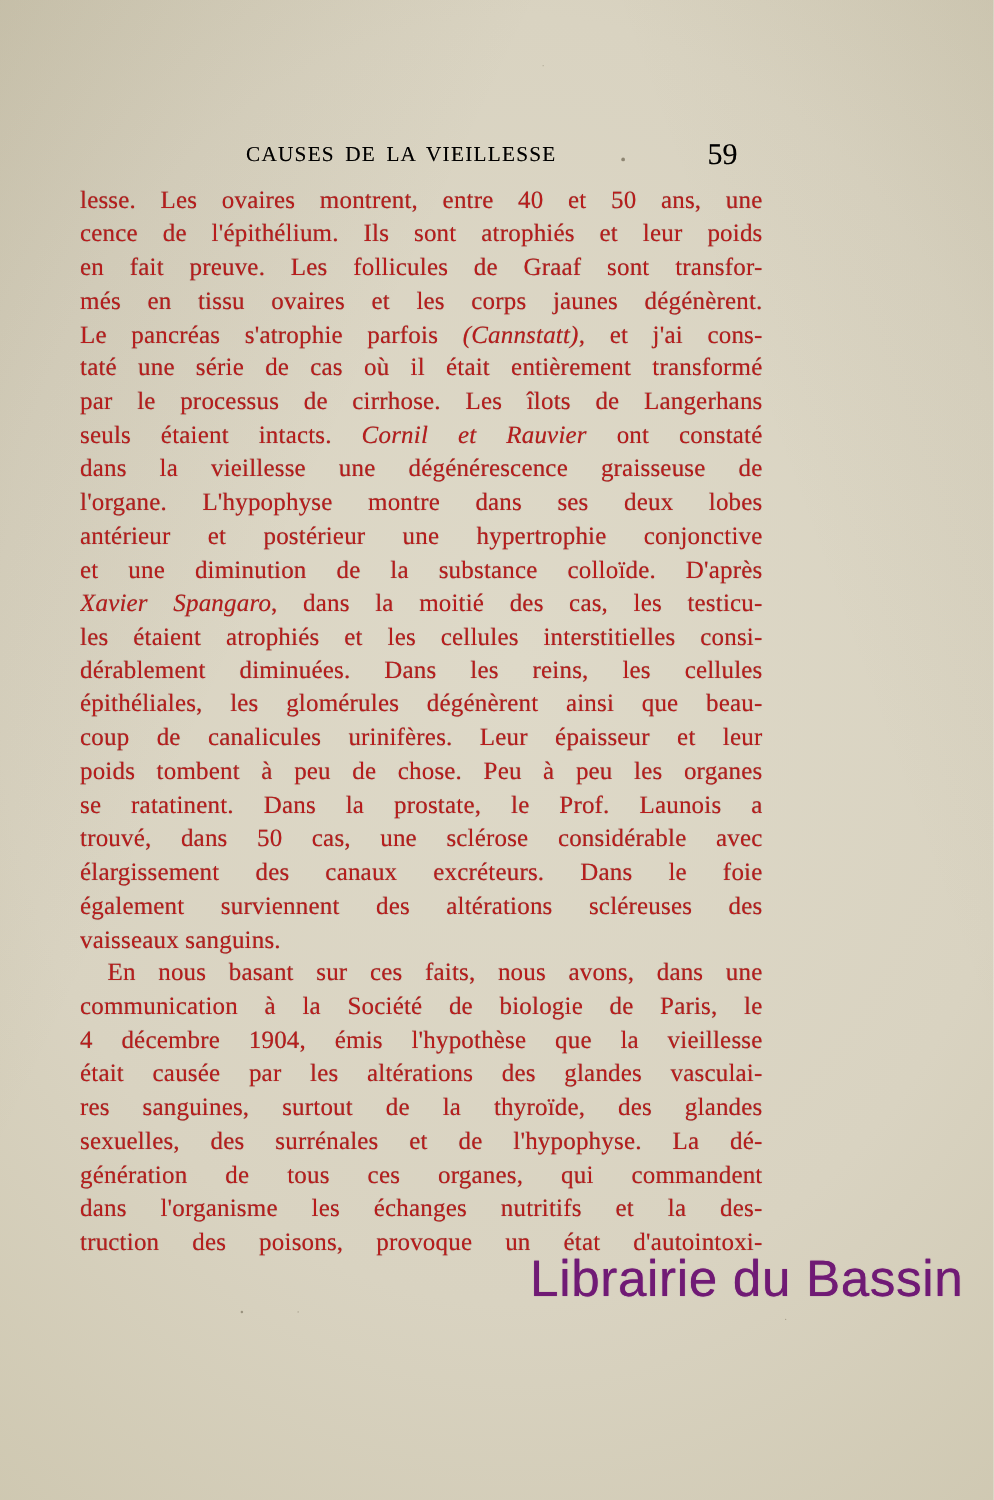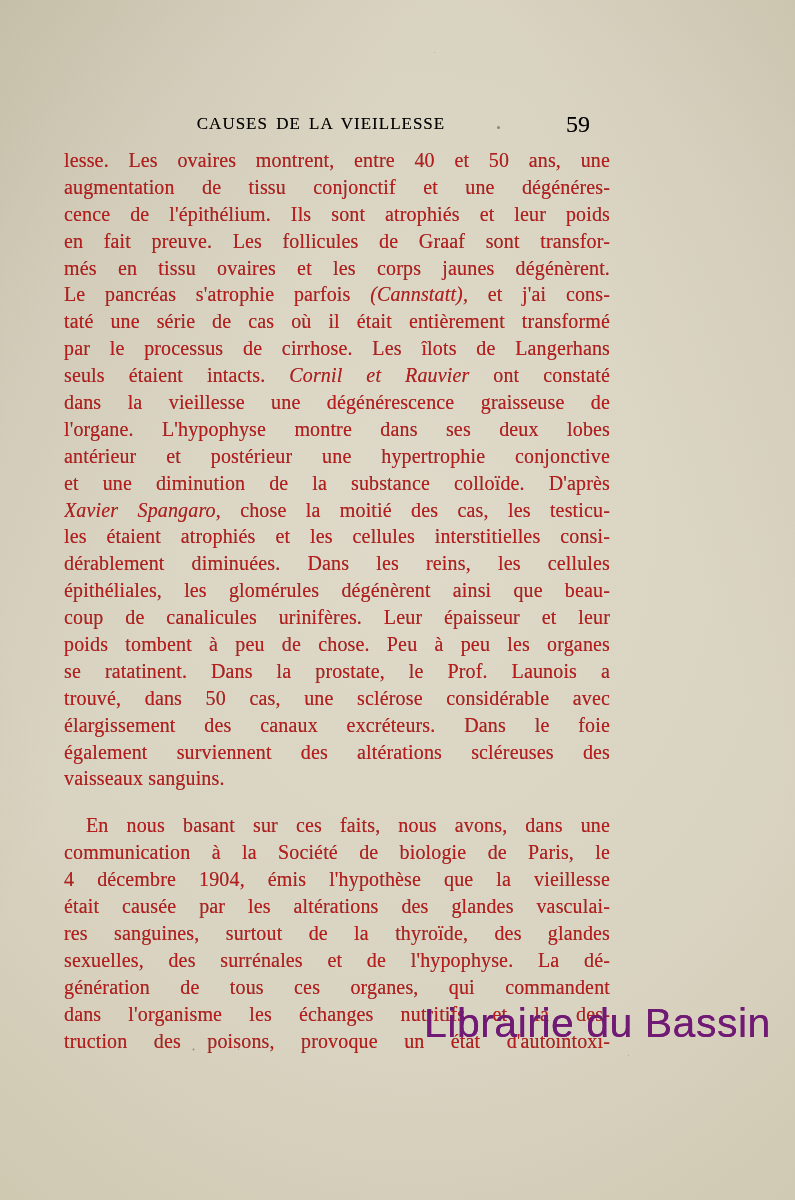--- a/index.html
+++ b/index.html
@@ -30,21 +30,21 @@
   .text-block{
     position:absolute;top:147px;left:64px;width:546px;
     color:#29231a;font-size:20px;letter-spacing:0.15px;
     text-shadow:0 0 0.6px rgba(41,35,26,0.5);
   }
   .line{
     height:26.9px;line-height:26.9px;overflow:hidden;
     text-align:justify;text-align-last:justify;
   }
   .line.no-just{text-align:left;text-align-last:left;}
-  .line.indent{padding-left:22px;margin-top:20px;}
+  .line.indent{padding-left:22px;}
   .it{font-style:italic;}
   
   .watermark{
     position:absolute;left:424px;top:1003px;height:41px;line-height:41px;
     font-family:"Liberation Sans", sans-serif;
     font-size:41px;letter-spacing:0.5px;white-space:nowrap;
     text-shadow:0 0 0.6px currentColor;
   }
   
   .specks{
@@ -62,33 +62,32 @@
 
 <div class="page">
 
   <div class="running-header">
     <span class="header-title">CAUSES DE LA VIEILLESSE</span>
     <span class="page-number">59</span>
   </div>
 
   <div class="text-block" id="text-block" style="color: #b91c1c;">
       <div class="line"><span>lesse. Les ovaires montrent, entre 40 et 50 ans, une</span></div>
-      <div class="line"><span>augmentation de tissu conjonctif et une dégénéres-</span></div>
       <div class="line"><span>cence de l'épithélium. Ils sont atrophiés et leur poids</span></div>
       <div class="line"><span>en fait preuve. Les follicules de Graaf sont transfor-</span></div>
       <div class="line"><span>més en tissu ovaires et les corps jaunes dégénèrent.</span></div>
       <div class="line"><span>Le pancréas s'atrophie parfois </span><span class="it">(Cannstatt),</span><span> et j'ai cons-</span></div>
       <div class="line"><span>taté une série de cas où il était entièrement transformé</span></div>
       <div class="line"><span>par le processus de cirrhose. Les îlots de Langerhans</span></div>
       <div class="line"><span>seuls étaient intacts. </span><span class="it">Cornil et Rauvier</span><span> ont constaté</span></div>
       <div class="line"><span>dans la vieillesse une dégénérescence graisseuse de</span></div>
       <div class="line"><span>l'organe. L'hypophyse montre dans ses deux lobes</span></div>
       <div class="line"><span>antérieur et postérieur une hypertrophie conjonctive</span></div>
       <div class="line"><span>et une diminution de la substance colloïde. D'après</span></div>
-      <div class="line"><span class="it">Xavier Spangaro</span><span>, chose la moitié des cas, les testicu-</span></div>
+      <div class="line"><span class="it">Xavier Spangaro</span><span>, dans la moitié des cas, les testicu-</span></div>
       <div class="line"><span>les étaient atrophiés et les cellules interstitielles consi-</span></div>
       <div class="line"><span>dérablement diminuées. Dans les reins, les cellules</span></div>
       <div class="line"><span>épithéliales, les glomérules dégénèrent ainsi que beau-</span></div>
       <div class="line"><span>coup de canalicules urinifères. Leur épaisseur et leur</span></div>
       <div class="line"><span>poids tombent à peu de chose. Peu à peu les organes</span></div>
       <div class="line"><span>se ratatinent. Dans la prostate, le Prof. Launois a</span></div>
       <div class="line"><span>trouvé, dans 50 cas, une sclérose considérable avec</span></div>
       <div class="line"><span>élargissement des canaux excréteurs. Dans le foie</span></div>
       <div class="line"><span>également surviennent des altérations scléreuses des</span></div>
       <div class="line no-just"><span>vaisseaux sanguins.</span></div>

